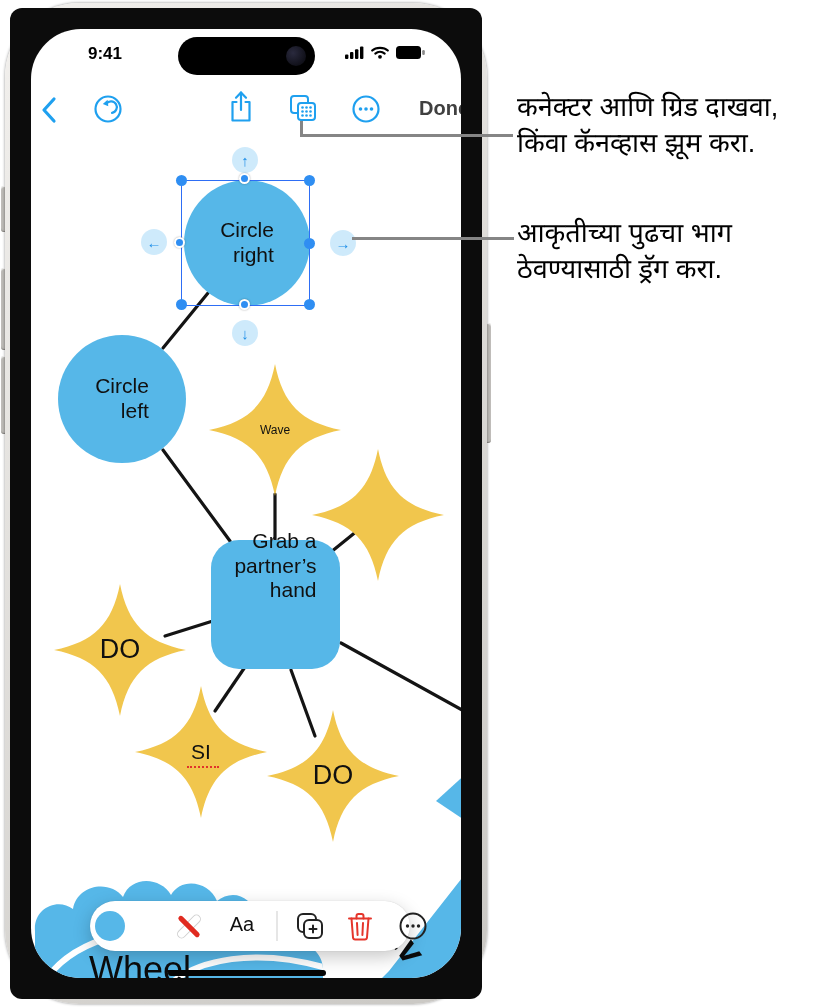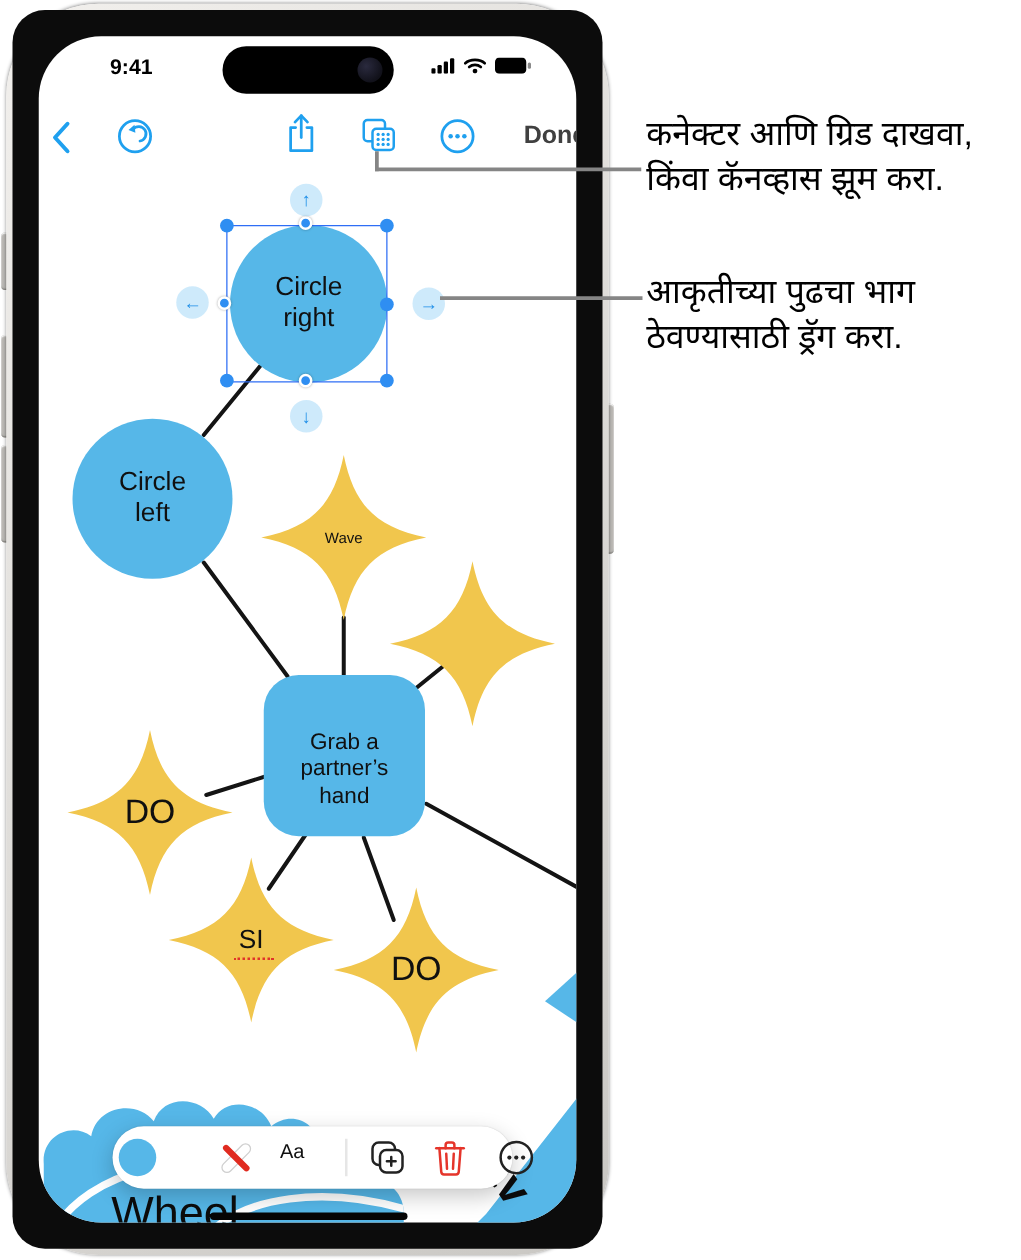--- a/index.html
+++ b/index.html
@@ -8,37 +8,37 @@
 
   
   .side-btn { position:absolute; background:#bdbbb7; border-radius:3px; box-shadow:inset 0 1px 1px #fff, inset 0 -1px 1px #8a8884; }
   .btn-mute  { left:1px; top:186px; width:7px; height:46px; }
   .btn-vol-up{ left:1px; top:268px; width:7px; height:82px; }
   .btn-vol-dn{ left:1px; top:356px; width:7px; height:78px; }
   .btn-power { left:484px; top:323px; width:7px; height:120px; }
 
   .phone { position:absolute; left:5px; top:3px; width:482px; height:1001px; border-radius:74px;
            background:linear-gradient(135deg,#f2f0ed,#c9c7c3); box-shadow:0 0 3px rgba(0,0,0,.45); }
-  .bezel { position:absolute; inset:5px; border-radius:26px; background:#0c0c0c;text-decoration:underline; }
+  .bezel { position:absolute; inset:5px; border-radius:12px; background:#0c0c0c;text-decoration:underline; }
   .screen { position:absolute; inset:21px; border-radius:50px; background:#fff; overflow:hidden; }
 
   
   .time { position:absolute; left:38px; top:15px; width:72px; text-align:center; font-size:17px; font-weight:700; color:#000; }
   .island { position:absolute; left:147px; top:8px; width:137px; height:38px; border-radius:19px; background:#000; }
   .camera { position:absolute; right:9px; top:9px; width:20px; height:20px; border-radius:50%;
             background:radial-gradient(circle at 35% 35%, #2a2a3e, #11111a 70%); }
   .status-icons { position:absolute; right:36px; top:17px; display:flex; gap:7px; align-items:center; }
 
   
   .tbtn { position:absolute; cursor:pointer; }
   .done { position:absolute; left:368px; top:68px; font-size:20px; font-weight:700; color:#404040;margin-left:20px; }
 
   
   .connectors { position:absolute; left:0; top:0; }
-  .shape-label { position:absolute; display:flex; align-items:center; justify-content:center; text-align:center;
+  .shape-label { position:absolute; display:flex; align-items:center; justify-content:center; text-align:right;
                  color:#101010; font-weight:500; white-space:pre-line; pointer-events:none; line-height:1.18; }
   .circle { position:absolute; border-radius:50%; background:#56b7e8; }
   .rsq { position:absolute; background:#56b7e8; border-radius:28px; }
   .star { position:absolute; }
 
   
   .sel-rect { position:absolute; left:150px; top:151px; width:129px; height:126px; border:1.5px solid #2e6ef5; }
   .handle { position:absolute; width:11px; height:11px; border-radius:50%; background:#2f8ef2; }
   .handle.mid { border:2px solid #fff; box-shadow:0 0 2px rgba(0,0,0,.35); }
   .arrow-btn { position:absolute; width:26px; height:26px; border-radius:50%; background:rgba(31,160,239,.22);
@@ -53,21 +53,21 @@
 
   
   .pill { position:absolute; left:59px; top:872px; width:320px; height:50px; border-radius:25px; background:#fff;
           box-shadow:0 6px 18px rgba(0,0,0,.22), 0 0 1px rgba(0,0,0,.2); z-index:5; }
   .swatch { position:absolute; left:5px; top:10px; width:30px; height:30px; border-radius:50%; background:#56b7e8; }
   .slash-box { position:absolute; left:84px; top:10px; width:30px; height:30px; }
   .slash-capsule { position:absolute; left:0; top:10.5px; width:30px; height:9px; border:1.5px solid #cfcfcf; border-radius:5px;
                    transform:rotate(-45deg); }
   .slash-red { position:absolute; left:1px; top:12.5px; width:28px; height:5px; background:#e02b20; border-radius:2.5px;
                transform:rotate(45deg); }
-  .aa { position:absolute; left:134px; top:12px; width:36px; font-size:16px; font-weight:500; color:#111; }
+  .aa { position:absolute; left:134px; top:12px; width:36px; text-align:center; font-size:20px; font-weight:500; color:#111; }
   .pill-sep { position:absolute; left:186px; top:10px; width:2px; height:30px; background:#e6e6e6; }
   .picon { position:absolute; top:10px; width:30px; height:30px; }
 
   .home-indicator { position:absolute; left:137px; top:941px; width:158px; height:6px; border-radius:3px; background:#050505; z-index:6; }
 
   
   .callout-line1 { position:absolute; left:300px; top:121px; width:213px; height:16px;
                    border-left:3px solid #858585; border-bottom:3px solid #858585; z-index:10; }
   .callout-line2 { position:absolute; left:352px; top:237px; width:162px; height:3px; background:#858585; z-index:10; }
   .callout-text { position:absolute; font-size:27px; line-height:36px; color:#000; white-space:pre-line; z-index:10; }
@@ -180,21 +180,21 @@
         <svg class="star" style="left:174px; top:331px;" width="140" height="140">
           <path d="M70 4 C78 44 96 62 136 70 C96 78 78 96 70 136 C62 96 44 78 4 70 C44 62 62 44 70 4 Z" fill="#f1c64d"></path>
         </svg>
         <div class="shape-label" style="left:174px; top:331px; width:140px; height:140px; font-size:12px;">Wave</div>
 
         <svg class="star" style="left:277px; top:416px;" width="140" height="140">
           <path d="M70 4 C78 44 96 62 136 70 C96 78 78 96 70 136 C62 96 44 78 4 70 C44 62 62 44 70 4 Z" fill="#f1c64d"></path>
         </svg>
 
         <div class="rsq" style="left:180px; top:511px; width:129px; height:129px;"></div>
-        <div class="shape-label" style="left:180px; top:536px; width:129px; height:100px; font-size:18px;">Grab a
+        <div class="shape-label" style="left:180px; top:487px; width:129px; height:100px; font-size:21px;">Grab a
 partner’s
 hand</div>
 
         <svg class="star" style="left:19px; top:551px;" width="140" height="140">
           <path d="M70 4 C78 44 96 62 136 70 C96 78 78 96 70 136 C62 96 44 78 4 70 C44 62 62 44 70 4 Z" fill="#f1c64d"></path>
         </svg>
         <div class="shape-label" style="left:19px; top:551px; width:140px; height:140px; font-size:27px;">DO</div>
 
         <svg class="star" style="left:100px; top:653px;" width="140" height="140">
           <path d="M70 4 C78 44 96 62 136 70 C96 78 78 96 70 136 C62 96 44 78 4 70 C44 62 62 44 70 4 Z" fill="#f1c64d"></path>

